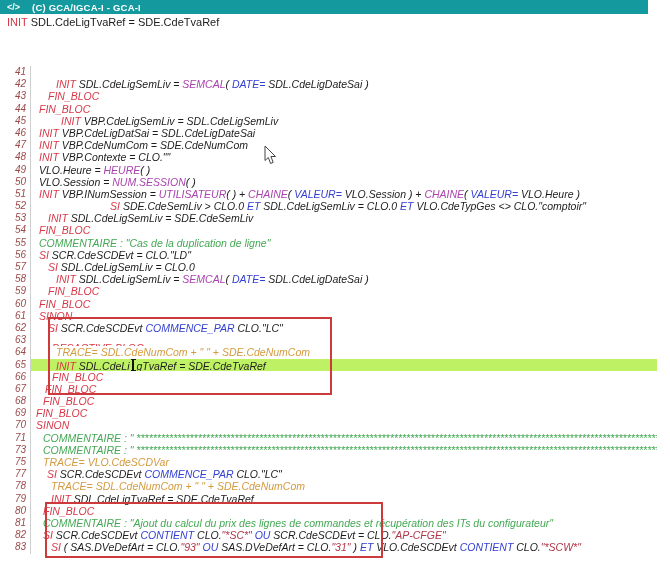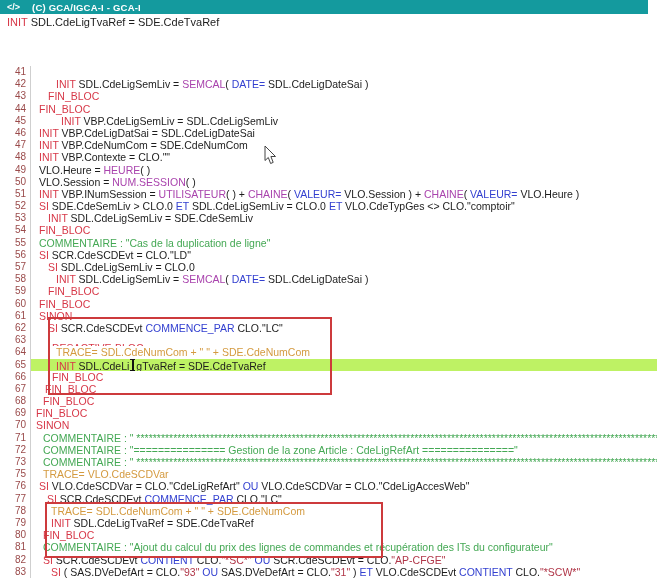--- a/index.html
+++ b/index.html
@@ -12,21 +12,21 @@
           display:flex;align-items:center;color:#fff;}
   .tabbar .codeicon{font-size:9px;font-weight:bold;margin-left:7px;letter-spacing:0;}
   .tabbar .tabtitle{font-size:9.5px;font-weight:bold;margin-left:12px;letter-spacing:.2px;}
 
   
   .headerline{position:absolute;left:7px;top:16px;font-size:11px;white-space:pre;color:#1c1c1c;}
 
   
   .codearea{position:absolute;left:0;top:66px;width:657px;height:521px;overflow:hidden;}
   .row{display:flex;height:12.2px;line-height:12.2px;font-size:10.5px;white-space:pre;
-       overflow:hidden;flex-wrap:nowrap;}
+       overflow:hidden;flex-wrap:nowrap;font-style:italic;}
   .ln{flex:0 0 26px;text-align:right;padding-right:4px;color:#9a4a4a;font-size:10px;
       border-right:1px solid #cfcfcf;background:#fff;}
   .code{flex:1 1 auto;color:#1c1c1c;overflow:hidden;}
   .row.hl .code{background:#bef264;}
 
   
   .c-kw{color:#d73848;}
   .c-id{color:#1c1c1c;}
   .c-fn{color:#a943ad;}
   .c-op{color:#3340d0;}
@@ -66,44 +66,42 @@
         <div class="row"><span class="ln">42</span><span class="code" style="padding-left: 25px;"><span class="c-kw">INIT </span><span class="c-id">SDL.CdeLigSemLiv = </span><span class="c-fn">SEMCAL</span><span class="c-id">( </span><span class="c-op">DATE=</span><span class="c-id"> SDL.CdeLigDateSai )</span></span></div>
         <div class="row"><span class="ln">43</span><span class="code" style="padding-left: 17px;"><span class="c-kw">FIN_BLOC</span></span></div>
         <div class="row"><span class="ln">44</span><span class="code" style="padding-left: 8px;"><span class="c-kw">FIN_BLOC</span></span></div>
         <div class="row"><span class="ln">45</span><span class="code" style="padding-left: 8px; margin-left: 22px;"><span class="c-kw">INIT </span><span class="c-id">VBP.CdeLigSemLiv = SDL.CdeLigSemLiv</span></span></div>
         <div class="row"><span class="ln">46</span><span class="code" style="padding-left: 8px;"><span class="c-kw">INIT </span><span class="c-id">VBP.CdeLigDatSai = SDL.CdeLigDateSai</span></span></div>
         <div class="row"><span class="ln">47</span><span class="code" style="padding-left: 8px;"><span class="c-kw">INIT </span><span class="c-id">VBP.CdeNumCom = SDE.CdeNumCom</span></span></div>
         <div class="row"><span class="ln">48</span><span class="code" style="padding-left: 8px;"><span class="c-kw">INIT </span><span class="c-id">VBP.Contexte = CLO.""</span></span></div>
         <div class="row"><span class="ln">49</span><span class="code" style="padding-left: 8px;"><span class="c-id">VLO.Heure = </span><span class="c-fn">HEURE</span><span class="c-id">( )</span></span></div>
         <div class="row"><span class="ln">50</span><span class="code" style="padding-left: 8px;"><span class="c-id">VLO.Session = </span><span class="c-fn">NUM.SESSION</span><span class="c-id">( )</span></span></div>
         <div class="row"><span class="ln">51</span><span class="code" style="padding-left: 8px;"><span class="c-kw">INIT </span><span class="c-id">VBP.INumSession = </span><span class="c-fn">UTILISATEUR</span><span class="c-id">( ) + </span><span class="c-fn">CHAINE</span><span class="c-id">( </span><span class="c-op">VALEUR=</span><span class="c-id"> VLO.Session ) + </span><span class="c-fn">CHAINE</span><span class="c-id">( </span><span class="c-op">VALEUR=</span><span class="c-id"> VLO.Heure )</span></span></div>
-        <div class="row"><span class="ln">52</span><span class="code" style="padding-left: 8px;"><span class="c-kw">SI </span><span class="c-id">SDE.CdeSemLiv &gt; CLO.0 </span><span class="c-op">ET</span><span class="c-id"> SDL.CdeLigSemLiv = CLO.0 </span><span class="c-op">ET</span><span class="c-id"> VLO.CdeTypGes &lt;&gt; CLO."comptoir"</span></span></div>
+        <div class="row"><span class="ln">52</span><span class="code" style="padding-left: 8px; text-align: center;"><span class="c-kw">SI </span><span class="c-id">SDE.CdeSemLiv &gt; CLO.0 </span><span class="c-op">ET</span><span class="c-id"> SDL.CdeLigSemLiv = CLO.0 </span><span class="c-op">ET</span><span class="c-id"> VLO.CdeTypGes &lt;&gt; CLO."comptoir"</span></span></div>
         <div class="row"><span class="ln">53</span><span class="code" style="padding-left: 17px;"><span class="c-kw">INIT </span><span class="c-id">SDL.CdeLigSemLiv = SDE.CdeSemLiv</span></span></div>
         <div class="row"><span class="ln">54</span><span class="code" style="padding-left: 8px;"><span class="c-kw">FIN_BLOC</span></span></div>
         <div class="row"><span class="ln">55</span><span class="code" style="padding-left: 8px;"><span class="c-cm">COMMENTAIRE : "Cas de la duplication de ligne"</span></span></div>
         <div class="row"><span class="ln">56</span><span class="code" style="padding-left: 8px;"><span class="c-kw">SI </span><span class="c-id">SCR.CdeSCDEvt = CLO."LD"</span></span></div>
         <div class="row"><span class="ln">57</span><span class="code" style="padding-left: 17px;"><span class="c-kw">SI </span><span class="c-id">SDL.CdeLigSemLiv = CLO.0</span></span></div>
         <div class="row"><span class="ln">58</span><span class="code" style="padding-left: 25px;"><span class="c-kw">INIT </span><span class="c-id">SDL.CdeLigSemLiv = </span><span class="c-fn">SEMCAL</span><span class="c-id">( </span><span class="c-op">DATE=</span><span class="c-id"> SDL.CdeLigDateSai )</span></span></div>
         <div class="row"><span class="ln">59</span><span class="code" style="padding-left: 17px;"><span class="c-kw">FIN_BLOC</span></span></div>
         <div class="row"><span class="ln">60</span><span class="code" style="padding-left: 8px;"><span class="c-kw">FIN_BLOC</span></span></div>
         <div class="row"><span class="ln">61</span><span class="code" style="padding-left: 8px;"><span class="c-kw">SINON</span></span></div>
         <div class="row"><span class="ln">62</span><span class="code" style="padding-left: 17px;"><span class="c-kw">SI </span><span class="c-id">SCR.CdeSCDEvt </span><span class="c-op">COMMENCE_PAR</span><span class="c-id"> CLO."LC"</span></span></div>
         <div class="row"><span class="ln">63</span><span class="code" style="padding-left: 21px; margin-top: 8px;"><span class="c-kw">DESACTIVE-BLOC :</span></span></div>
         <div class="row"><span class="ln">64</span><span class="code" style="padding-left: 25px;"><span class="c-tr">TRACE= SDL.CdeNumCom + " " + SDE.CdeNumCom</span></span></div>
         <div class="row hl"><span class="ln">65</span><span class="code" style="padding-left: 25px;"><span class="c-kw">INIT </span><span class="c-id">SDL.CdeLi</span><span class="ibeam"></span><span class="c-id">gTvaRef = SDE.CdeTvaRef</span></span></div>
         <div class="row"><span class="ln">66</span><span class="code" style="padding-left: 21px;"><span class="c-kw">FIN_BLOC</span></span></div>
         <div class="row"><span class="ln">67</span><span class="code" style="padding-left: 14px;"><span class="c-kw">FIN_BLOC</span></span></div>
         <div class="row"><span class="ln">68</span><span class="code" style="padding-left: 12px;"><span class="c-kw">FIN_BLOC</span></span></div>
         <div class="row"><span class="ln">69</span><span class="code" style="padding-left: 5px;"><span class="c-kw">FIN_BLOC</span></span></div>
         <div class="row"><span class="ln">70</span><span class="code" style="padding-left: 5px;"><span class="c-kw">SINON</span></span></div>
         <div class="row"><span class="ln">71</span><span class="code" style="padding-left: 12px;"><span class="c-cm">COMMENTAIRE : " ********************************************************************************************************************************************</span></span></div>
-        <div class="row"><span class="ln">72</span><span class="code" style="padding-left: 12px;"><span class="c-cm">COMMENTAIRE : "=============== Gestion de la zone Article : CdeLigRefArt ==============="</span></span></div>
         <div class="row"><span class="ln">73</span><span class="code" style="padding-left: 12px;"><span class="c-cm">COMMENTAIRE : " ********************************************************************************************************************************************</span></span></div>
         <div class="row"><span class="ln">75</span><span class="code" style="padding-left: 12px;"><span class="c-tr">TRACE= VLO.CdeSCDVar</span></span></div>
-        <div class="row"><span class="ln">76</span><span class="code" style="padding-left: 8px;"><span class="c-kw">SI </span><span class="c-id">VLO.CdeSCDVar = CLO."CdeLigRefArt" </span><span class="c-op">OU</span><span class="c-id"> VLO.CdeSCDVar = CLO."CdeLigAccesWeb"</span></span></div>
         <div class="row"><span class="ln">77</span><span class="code" style="padding-left: 16px;"><span class="c-kw">SI </span><span class="c-id">SCR.CdeSCDEvt </span><span class="c-op">COMMENCE_PAR</span><span class="c-id"> CLO."LC"</span></span></div>
         <div class="row"><span class="ln">78</span><span class="code" style="padding-left: 20px;"><span class="c-tr">TRACE= SDL.CdeNumCom + " " + SDE.CdeNumCom</span></span></div>
         <div class="row"><span class="ln">79</span><span class="code" style="padding-left: 20px;"><span class="c-kw">INIT </span><span class="c-id">SDL.CdeLigTvaRef = SDE.CdeTvaRef</span></span></div>
         <div class="row"><span class="ln">80</span><span class="code" style="padding-left: 12px;"><span class="c-kw">FIN_BLOC</span></span></div>
         <div class="row"><span class="ln">81</span><span class="code" style="padding-left: 12px;"><span class="c-cm">COMMENTAIRE : "Ajout du calcul du prix des lignes de commandes et récupération des ITs du configurateur"</span></span></div>
         <div class="row"><span class="ln">82</span><span class="code" style="padding-left: 12px;"><span class="c-kw">SI </span><span class="c-id">SCR.CdeSCDEvt </span><span class="c-op">CONTIENT</span><span class="c-id"> CLO.</span><span class="c-str">"*SC*"</span><span class="c-id"> </span><span class="c-op">OU</span><span class="c-id"> SCR.CdeSCDEvt = CLO.</span><span class="c-str">"AP-CFGE"</span></span></div>
         <div class="row"><span class="ln">83</span><span class="code" style="padding-left: 20px;"><span class="c-kw">SI </span><span class="c-id">( SAS.DVeDefArt = CLO.</span><span class="c-str">"93"</span><span class="c-id"> </span><span class="c-op">OU</span><span class="c-id"> SAS.DVeDefArt = CLO.</span><span class="c-str">"31"</span><span class="c-id"> ) </span><span class="c-op">ET</span><span class="c-id"> VLO.CdeSCDEvt </span><span class="c-op">CONTIENT</span><span class="c-id"> CLO.</span><span class="c-str">"*SCW*"</span></span></div>
       </div>
   </div>
 

